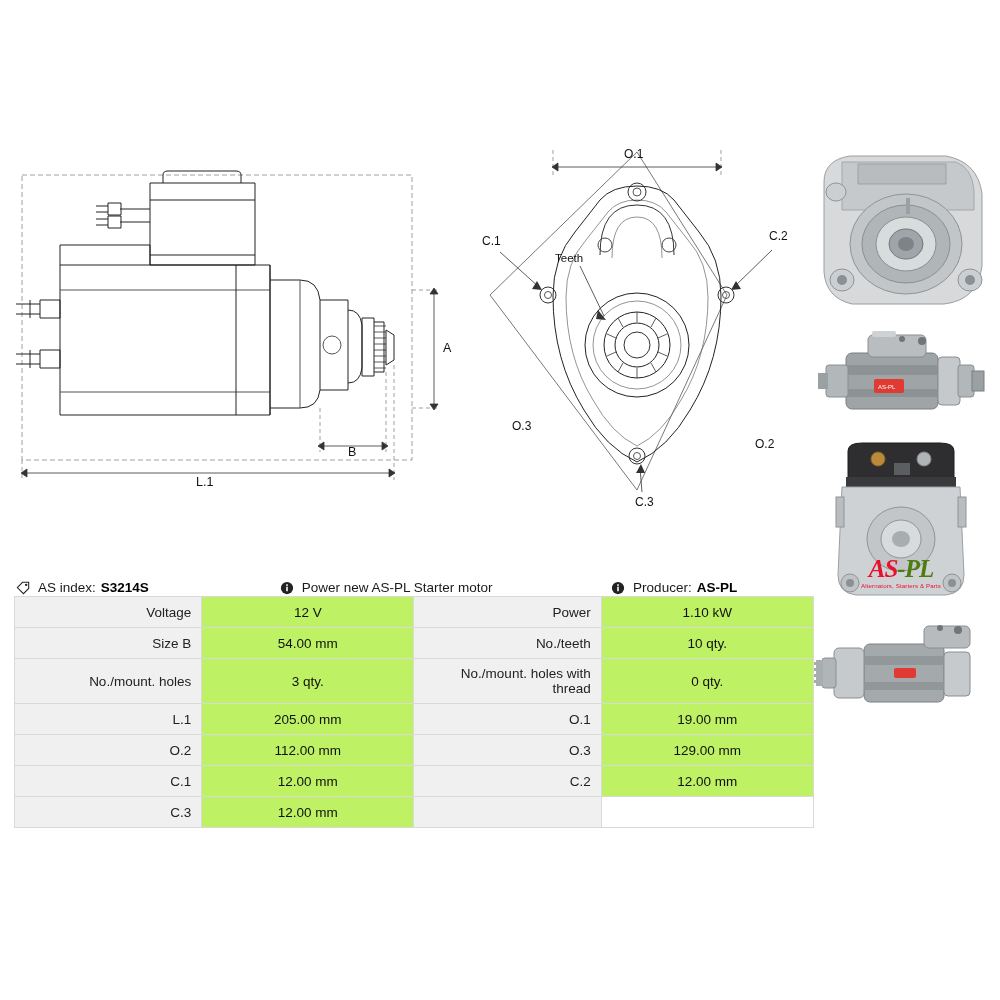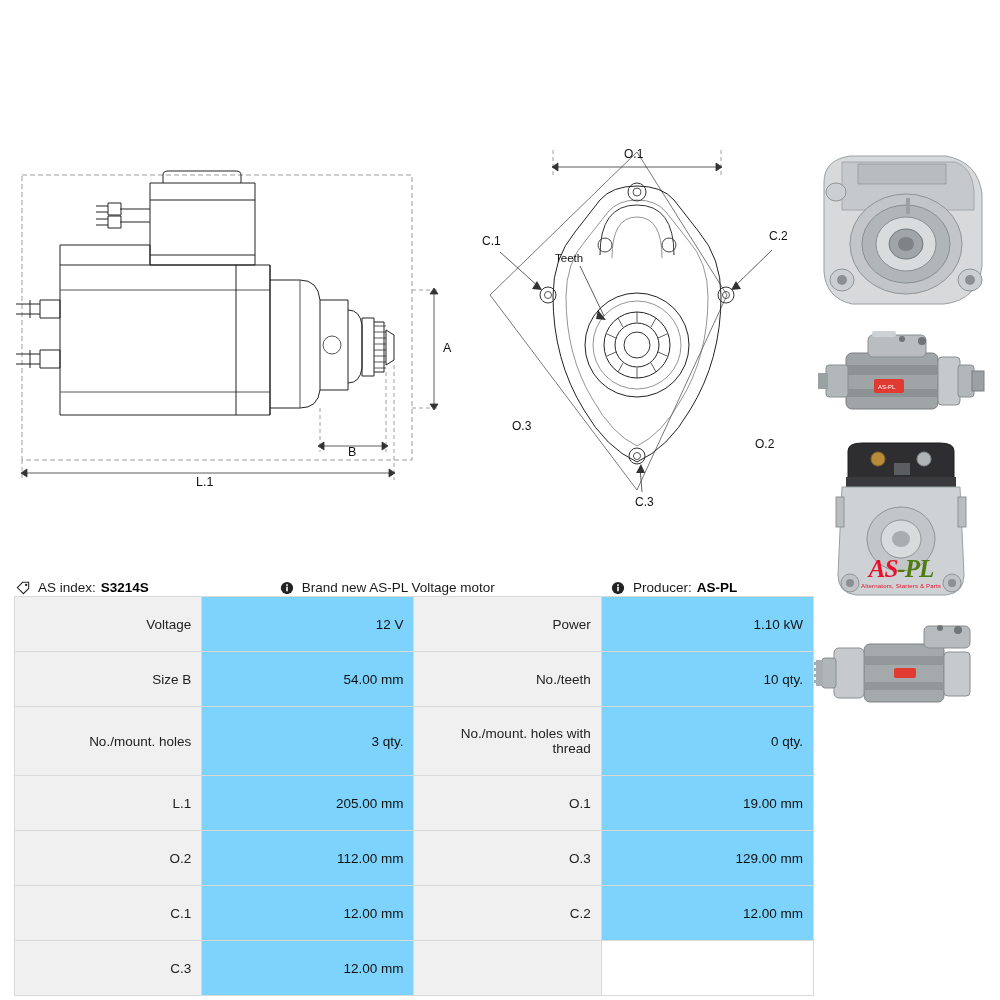--- a/index.html
+++ b/index.html
@@ -111,33 +111,33 @@
   .spec-table {
     position: absolute;
     left: 14px;
     top: 596px;
     width: 800px;
     border-collapse: collapse;
     font-size: 13.5px;
   }
   .spec-table td {
     border: 1px solid #d9d9d9;
-    padding: 19px 10px;
+    padding: 7px 10px;
     height: 16px;
     vertical-align: middle;
   }
   .spec-table td.k {
     background: #f0f0f0;
     text-align: right;
     width: 158px;
     color: #222;
   }
   .spec-table td.v {
-    background: #7dd3fc;
-    text-align: right;
+    background: #bef264;
+    text-align: center;
     width: 182px;
     color: #111;
   }
   .spec-table td.blank {
     background: #f0f0f0;
     border: 1px solid #d9d9d9;
   }
   .spec-table td.blank2 {
     background: #ffffff;
   }
@@ -402,21 +402,21 @@
         <span class="bold" style="margin-left:5px">S3214S</span>
       </div>
       <div class="info-col c2">
         <span class="ic">
           <svg width="14" height="14" viewBox="0 0 16 16">
               <circle cx="8" cy="8" r="7" fill="#222"></circle>
               <rect x="7.1" y="6.5" width="1.8" height="5.2" fill="#fff"></rect>
               <rect x="7.1" y="3.7" width="1.8" height="1.9" fill="#fff"></rect>
             </svg>
         </span>
-        <span class="label-txt">Brand new AS-PL Voltage motor</span>
+        <span class="label-txt">Power new AS-PL Starter motor</span>
       </div>
       <div class="info-col c3">
         <span class="ic">
           <svg width="14" height="14" viewBox="0 0 16 16">
               <circle cx="8" cy="8" r="7" fill="#222"></circle>
               <rect x="7.1" y="6.5" width="1.8" height="5.2" fill="#fff"></rect>
               <rect x="7.1" y="3.7" width="1.8" height="1.9" fill="#fff"></rect>
             </svg>
         </span>
         <span class="label-txt">Producer:</span>

